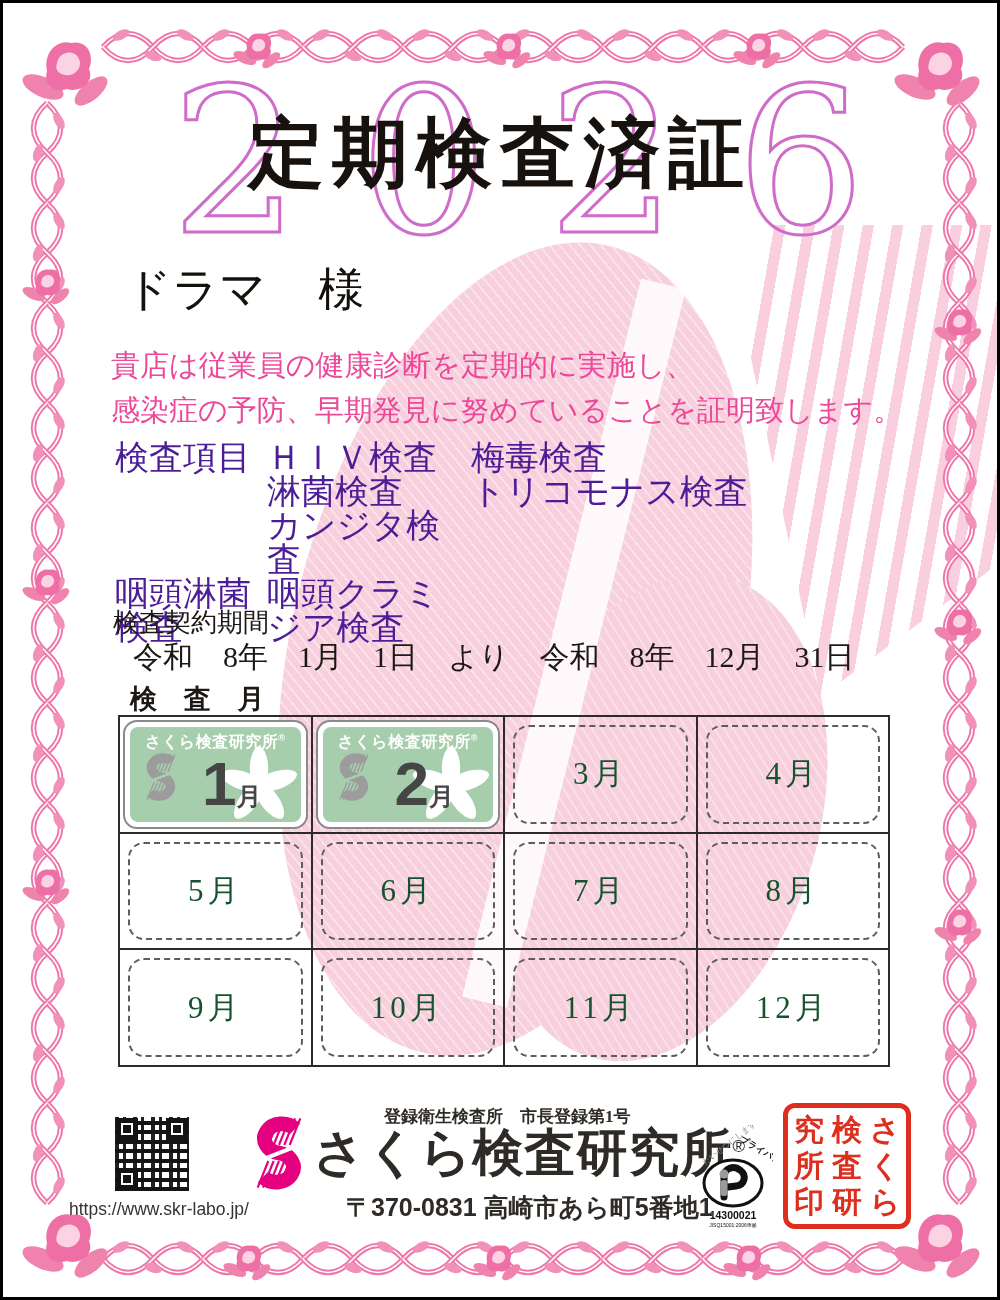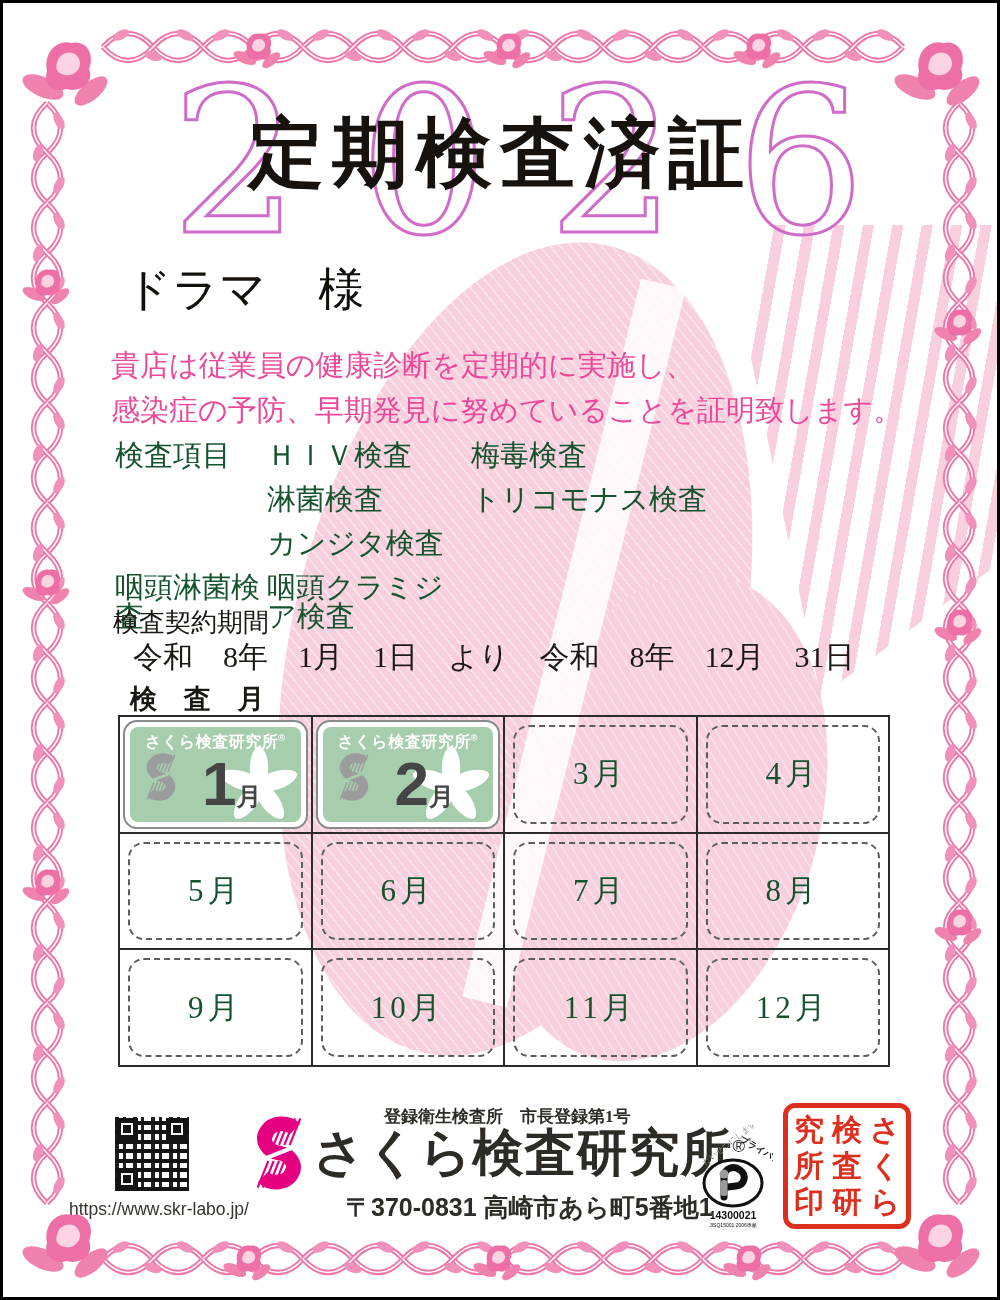--- a/index.html
+++ b/index.html
@@ -23,21 +23,21 @@
         font-family:"DejaVu Serif",serif;font-size:202px;letter-spacing:60px;line-height:1;
         color:transparent;-webkit-text-stroke:3px #cf6cc9;white-space:nowrap;margin-left:48px;}
   .title{position:absolute;z-index:2;left:0;width:100%;top:112px;text-align:center;
          font-size:76px;font-weight:700;letter-spacing:8px;color:#17120e;line-height:1;}
   
   .content{position:absolute;inset:0;z-index:2;}
   .addressee{position:absolute;left:122px;top:256px;font-size:46px;color:#14100c;}
   .addressee .hon{margin-left:52px;}
   .body-text{position:absolute;left:108px;top:340px;font-size:29px;line-height:1.55;color:#ec4899;}
   .items{position:absolute;left:112px;top:438px;display:grid;grid-template-columns:152px 204px auto;
-         row-gap:15px;font-size:29px;line-height:1;color:#14532d;}
+         font-size:34px;line-height:1;color:#4c1d95;}
   .contract-label{position:absolute;left:110px;top:602px;font-size:26px;}
   .contract-period{position:absolute;left:130px;top:634px;font-size:30px;white-space:pre;}
   .month-label{position:absolute;left:127px;top:678px;font-size:27px;font-weight:700;letter-spacing:10px;}
   
   .cal{position:absolute;left:115px;top:712px;width:770px;height:350px;display:grid;
        grid-template-columns:repeat(4,1fr);grid-template-rows:repeat(3,1fr);
        border:1px solid #2b2b2b;background:transparent;}
   .cal-cell{position:relative;border:1px solid #2b2b2b;}
   .dash-box{position:absolute;inset:8px;border:2px dashed #5d5d5d;border-radius:16px;
             display:flex;align-items:center;justify-content:center;}

